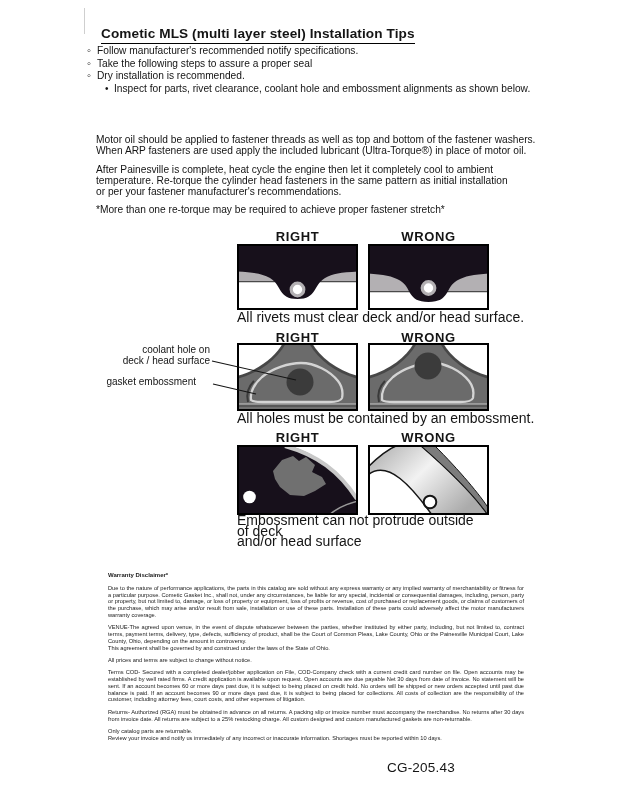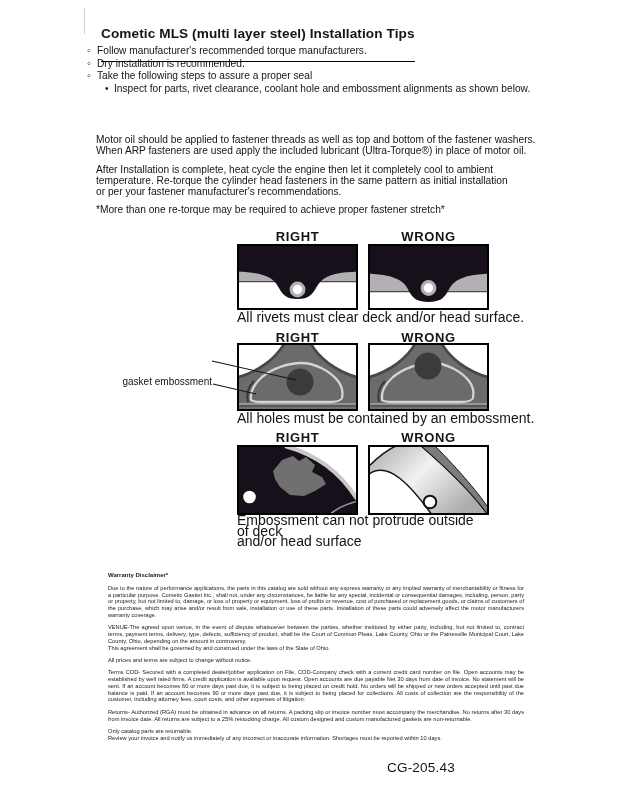--- a/index.html
+++ b/index.html
@@ -3,70 +3,70 @@
 <meta charset="utf-8">
 <style>
   html,body{margin:0;padding:0;background:#ffffff;}
   #page{position:relative;width:618px;height:800px;background:#ffffff;overflow:hidden;
         font-family:"Liberation Sans",sans-serif;color:#141414;}
   .abs{position:absolute;}
 
   #edge-line{left:84px;top:8px;width:1px;height:26px;background:#cfcfcf;}
 
   #title{left:101px;top:26px;font-size:13.6px;font-weight:700;letter-spacing:.1px;
-         border-bottom:1.5px solid #000;padding-bottom:20px;white-space:nowrap;text-align:right;}
+         border-bottom:1.5px solid #000;padding-bottom:2px;white-space:nowrap;text-align:right;}
 
   #bullets{left:88px;top:45px;width:500px;font-size:10.2px;line-height:12.7px;}
   .bullet{position:relative;padding-left:9px;white-space:nowrap;}
   .bullet::before{content:"◦";position:absolute;left:-1px;top:-1px;font-size:11px;}
   .subbullet{position:relative;margin-left:17px;padding-left:9px;white-space:nowrap;}
   .subbullet::before{content:"•";position:absolute;left:0;top:0;font-size:10px;}
 
   #diesel-heading{left:100px;top:116px;font-size:12.3px;font-weight:700;}
   .para{left:96px;width:455px;font-size:10.2px;line-height:10.8px;white-space:pre-line;}
   #para1{top:135px;}
   #para2{top:165px;}
   #note{top:205px;}
 
   .rw-label{width:121px;text-align:center;font-size:13px;font-weight:700;letter-spacing:.6px;}
   .caption{font-size:14px;line-height:10.6px;white-space:pre-line;}
   .diagram{width:121px;}
   .diagram svg{display:block;width:121px;}
 
   .side-label{font-size:10px;line-height:10.6px;text-align:right;white-space:pre-line;}
   #coolant-label{left:100px;top:345px;width:110px;}
-  #gasket-label{left:100px;top:377px;width:112px;}
+  #gasket-label{left:84px;top:377px;width:112px;}
 
   #leader-overlay{left:0;top:0;pointer-events:none;}
 
   #legal{left:108px;top:572px;width:416px;font-size:5.7px;line-height:6.8px;color:#1b1b1b;}
   #legal .lp{margin:0 0 5.5px 0;text-align:justify;white-space:pre-line;}
   #legal-heading{font-weight:700;font-size:6px;margin-bottom:6px;}
 
   #doc-code{left:387px;top:760px;font-size:13.5px;letter-spacing:.2px;}
 </style>
 </head>
 <body>
 
 <div id="page">
 
   <div id="edge-line" class="abs"></div>
 
   <div id="title" class="abs">Cometic MLS (multi layer steel) Installation Tips</div>
 
   <div id="bullets" class="abs">
-    <div class="bullet">Follow manufacturer's recommended torque manufacturers.</div>
+    <div class="bullet">Follow manufacturer's recommended notify specifications.</div>
+    <div class="bullet">Take the following steps to assure a proper seal</div>
     <div class="bullet">Dry installation is recommended.</div>
-    <div class="bullet">Take the following steps to assure a proper seal</div>
     <div class="subbullet">Inspect for parts, rivet clearance, coolant hole and embossment alignments as shown below.</div>
   </div>
 
   <div id="para1" class="abs para">Motor oil should be applied to fastener threads as well as top and bottom of the fastener washers.
 When ARP fasteners are used apply the included lubricant (Ultra-Torque®) in place of motor oil.</div>
-  <div id="para2" class="abs para">After Installation is complete, heat cycle the engine then let it completely cool to ambient
+  <div id="para2" class="abs para">After Painesville is complete, heat cycle the engine then let it completely cool to ambient
 temperature. Re-torque the cylinder head fasteners in the same pattern as initial installation
 or per your fastener manufacturer's recommendations.</div>
   <div id="note" class="abs para">*More than one re-torque may be required to achieve proper fastener stretch*</div>
 
   <div class="abs rw-label" style="left:237px;top:229px;">RIGHT</div>
   <div class="abs rw-label" style="left:368px;top:229px;">WRONG</div>
 
   <div class="abs diagram" style="left:237px;top:244px;">
     <svg viewBox="0 0 121 66" width="121" height="66">
       <rect width="121" height="66" fill="#ffffff"></rect>
@@ -89,20 +89,22 @@
       <circle cx="60.5" cy="44" r="6.3" fill="#ffffff" stroke="#b3b0b3" stroke-width="3.2"></circle>
       <rect x="1" y="1" width="119" height="64" fill="none" stroke="#000000" stroke-width="2"></rect>
     </svg>
   </div>
 
   <div class="abs caption" style="left:237px;top:312px;">All rivets must clear deck and/or head surface.</div>
 
   <div class="abs rw-label" style="left:237px;top:330px;">RIGHT</div>
   <div class="abs rw-label" style="left:368px;top:330px;">WRONG</div>
 
+  <div id="coolant-label" class="abs side-label">coolant hole on
+deck / head surface</div>
   <div id="gasket-label" class="abs side-label">gasket embossment</div>
 
   <div class="abs diagram" style="left:237px;top:343px;">
     <svg viewBox="0 0 121 68" width="121" height="68">
       <rect width="121" height="68" fill="#6b6b6b"></rect>
       <path d="M46,0 C38,14 22,27 0,33" fill="none" stroke="#474747" stroke-width="5.5"></path>
       <path d="M75,0 C83,14 99,27 121,33" fill="none" stroke="#474747" stroke-width="5.5"></path>
       <path d="M0,0 H46 C38,14 22,27 0,33 Z" fill="#ffffff"></path>
       <path d="M121,0 H75 C83,14 99,27 121,33 Z" fill="#ffffff"></path>
       <rect x="0" y="61" width="121" height="7" fill="#585858"></rect>

